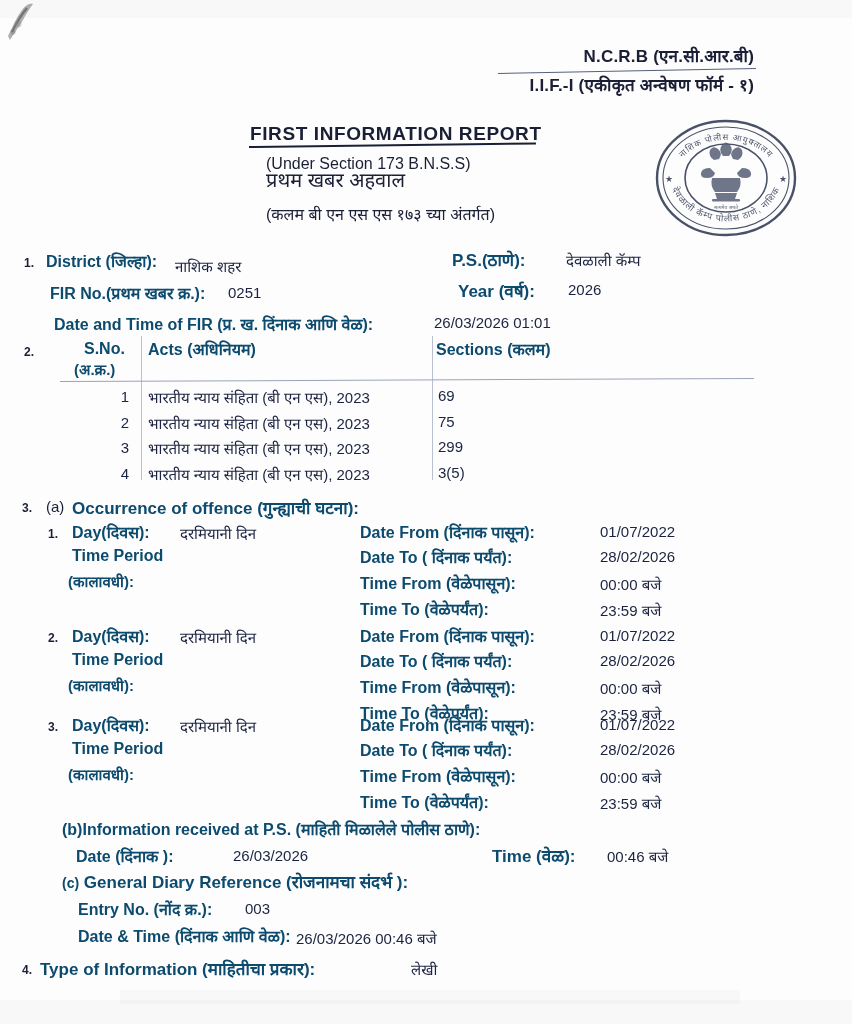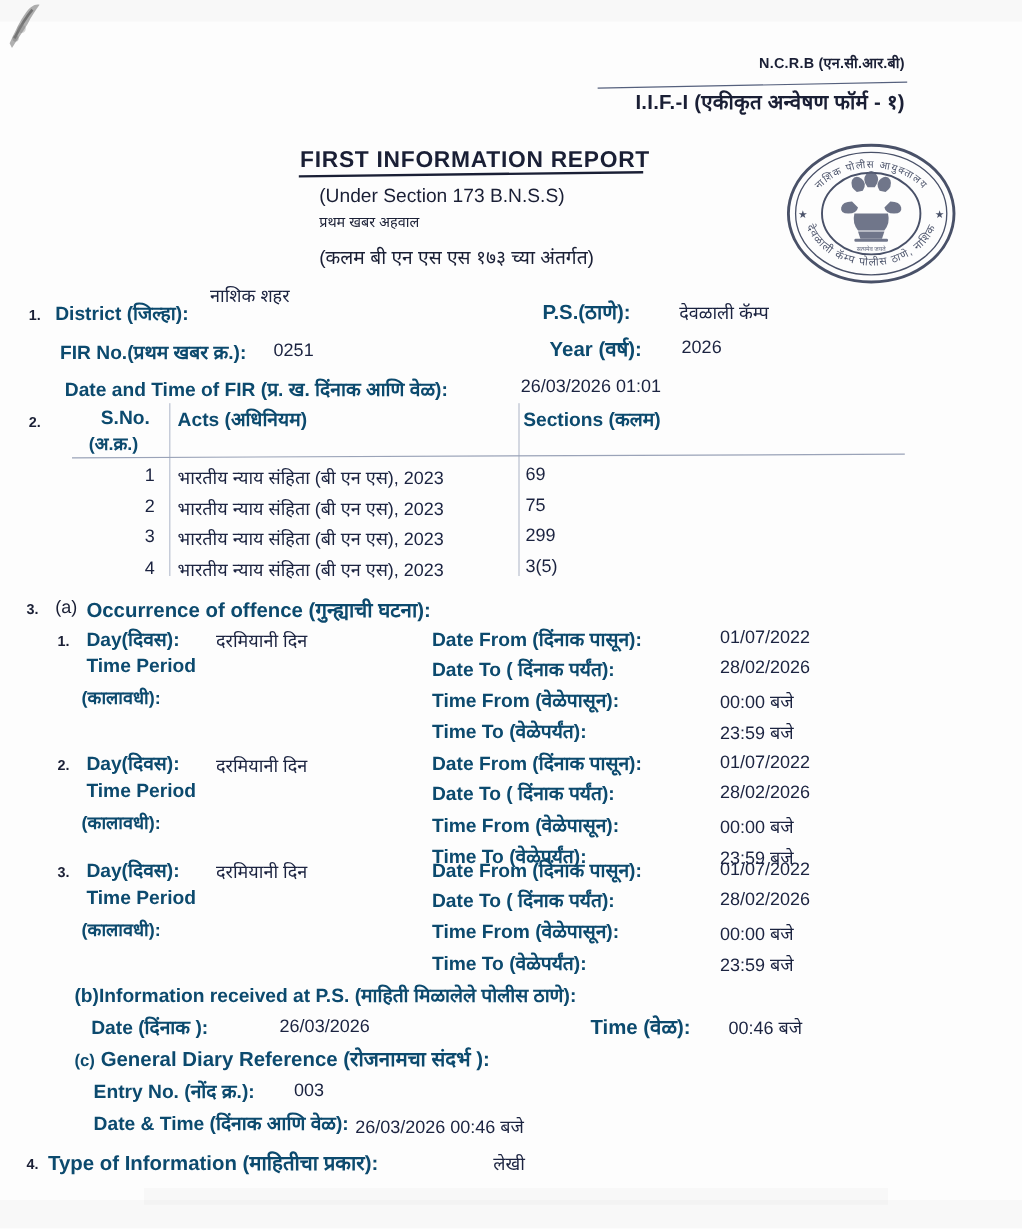--- a/index.html
+++ b/index.html
@@ -20,58 +20,58 @@
   }
 
   
   .abs { position: absolute; white-space: nowrap; }
 
   .b  { font-weight: bold; }
   .val { font-weight: 400; color: #1b2340; }
   .lbl { font-weight: bold; color: #0c4a6e; }
 
   
-  #ncrb   { right: 98px; top: 44px;  font-size: 12px; font-weight: bold; letter-spacing: .2px; }
+  #ncrb   { right: 98px; top: 44px;  font-size: 17px; font-weight: bold; letter-spacing: .2px; }
   #iif    { right: 98px; top: 73px;  font-size: 17px; font-weight: bold; letter-spacing: .2px; }
   #ncrb-rule {
     position: absolute; right: 96px; top: 68px; width: 258px; height: 0;
     border-top: 1px solid #55607d;
     transform: rotate(-1.1deg); transform-origin: right center;
   }
 
   #fir-title {
     left: 250px; top: 123px;
     font-size: 19px; font-weight: bold; letter-spacing: .6px;
   }
   #fir-title-rule {
     position: absolute; left: 249px; top: 146px; width: 287px; height: 0;
     border-top: 2px solid #1a1f35;
     transform: rotate(-0.7deg); transform-origin: left center;
   }
   #sub1 { left: 266px; top: 155px; font-size: 16px; }
-  #sub2 { left: 266px; top: 176px; font-size: 12px; }
+  #sub2 { left: 266px; top: 166px; font-size: 20px; }
   #sub3 { left: 266px; top: 203px; font-size: 16px; }
 
   
   #seal {
     position: absolute; left: 651px; top: 118px;
     width: 150px; height: 124px;
     opacity: .78;
   }
 
   
   #smudge {
     position: absolute; left: 6px; top: 2px; width: 44px; height: 42px;
     opacity: .72;
   }
 
   
   #n1 { left: 24px; top: 256px; font-size: 12px; font-weight: bold; }
   #district-lbl { left: 46px; top: 250px; font-size: 16px; }
-  #district-val { left: 175px; top: 236px; font-size: 15px; }
+  #district-val { left: 175px; top: 256px; font-size: 15px; }
   #ps-lbl  { left: 452px; top: 248px; font-size: 17px; }
   #ps-val  { left: 566px; top: 250px; font-size: 15px; }
 
   #firno-lbl { left: 50px; top: 282px; font-size: 16px; }
   #firno-val { left: 228px; top: 284px; font-size: 15px; }
   #year-lbl  { left: 458px; top: 279px; font-size: 17px; }
   #year-val  { left: 568px; top: 281px; font-size: 15px; }
 
   #dtfir-lbl { left: 54px; top: 313px; font-size: 16px; }
   #dtfir-val { left: 434px; top: 314px; font-size: 15px; }

